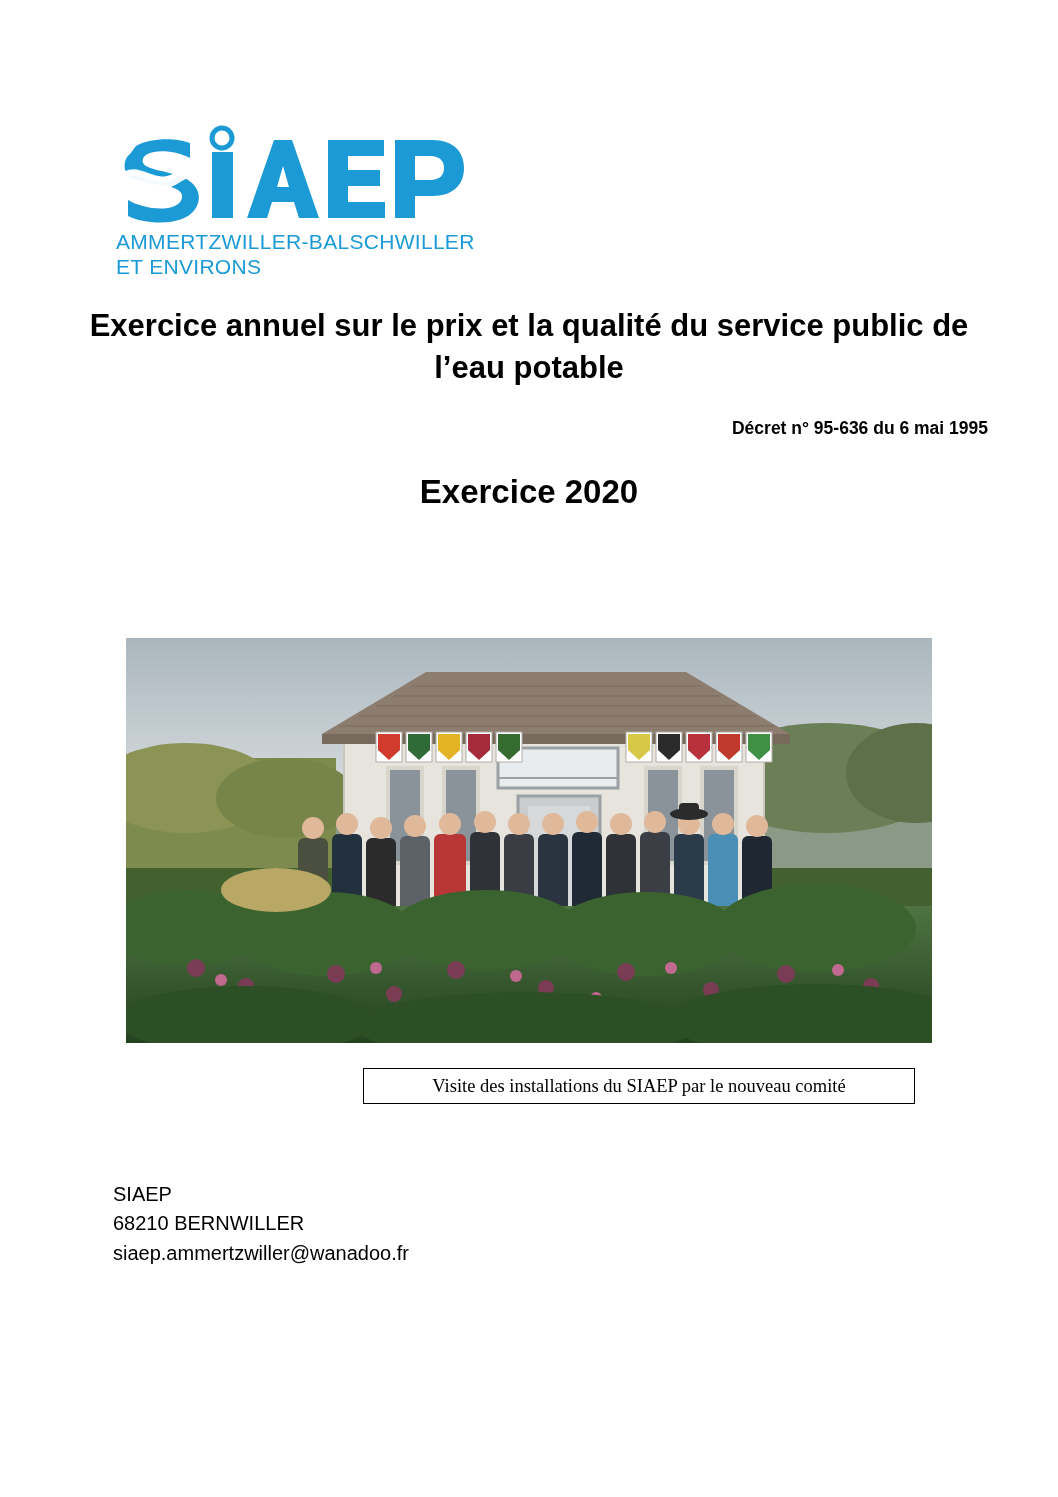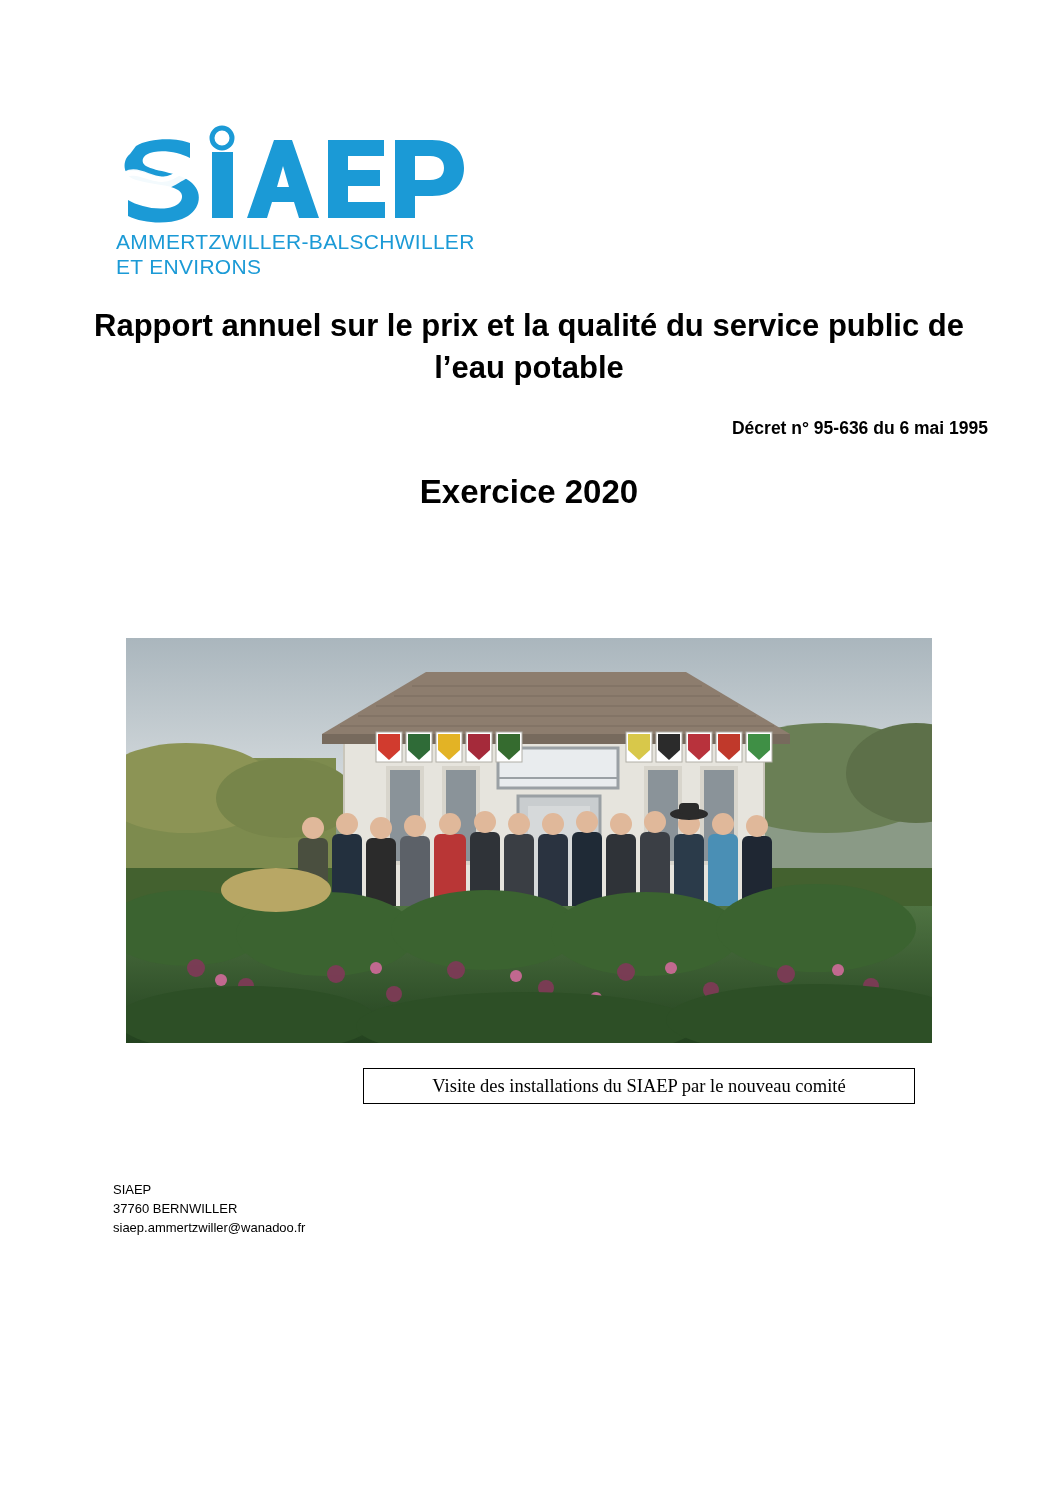--- a/index.html
+++ b/index.html
@@ -114,21 +114,21 @@
     font-size: 18.5px;
     color: #000;
     line-height: 1;
   }
 
   
   .address-block {
     position: absolute;
     left: 113px;
     top: 1180px;
-    font-size: 13px;
+    font-size: 20px;
     line-height: 1.47;
     color: #000;
   }
   .address-line { white-space: pre; }
 </style>
 </head>
 <body>
 
 <div class="page">
 
@@ -147,21 +147,21 @@
 
         <path d="M212 20 L 268 20 L 268 36 L 232 36 L 232 50 L 264 50 L 264 66 L 232 66 L 232 82 L 269 82 L 269 98 L 212 98 Z" fill="#1b9ad6"></path>
 
         <path d="M279 20 L 316 20 C 338 20, 348 32, 348 48 C 348 64, 338 76, 316 76 L 299 76 L 299 98 L 279 98 Z M 299 36 L 299 60 L 314 60 C 324 60, 328 55, 328 48 C 328 41, 324 36, 314 36 Z" fill="#1b9ad6"></path>
       </svg>
     </div>
     <div class="logo-sub">AMMERTZWILLER-BALSCHWILLER
 ET ENVIRONS</div>
   </div>
 
-  <div class="doc-title">Rapport annuel sur le prix et la qualité du service public de l’eau potable</div>
+  <div class="doc-title">Exercice annuel sur le prix et la qualité du service public de l’eau potable</div>
 
   <div class="doc-decree">Décret n° 95-636 du 6 mai 1995</div>
 
   <div class="doc-exercise">Exercice 2020</div>
 
   <div class="photo-frame">
     <svg class="photo-svg" width="806" height="405" viewBox="0 0 806 405" xmlns="http://www.w3.org/2000/svg">
       <defs>
         <linearGradient id="sky" x1="0" y1="0" x2="0" y2="1">
           <stop offset="0%" stop-color="#aab6bd"></stop>
@@ -313,17 +313,17 @@
       <ellipse cx="150" cy="252" rx="55" ry="22" fill="#b8a765"></ellipse>
     </svg>
   </div>
 
   <div class="caption-box">
     <span class="caption-text">Visite des installations du SIAEP par le nouveau comité</span>
   </div>
 
   <div class="address-block">
     <div class="address-line">SIAEP</div>
-    <div class="address-line">37760 BERNWILLER</div>
+    <div class="address-line">68210 BERNWILLER</div>
     <div class="address-line">siaep.ammertzwiller@wanadoo.fr</div>
   </div>
 
 </div>
 
 </body></html>

